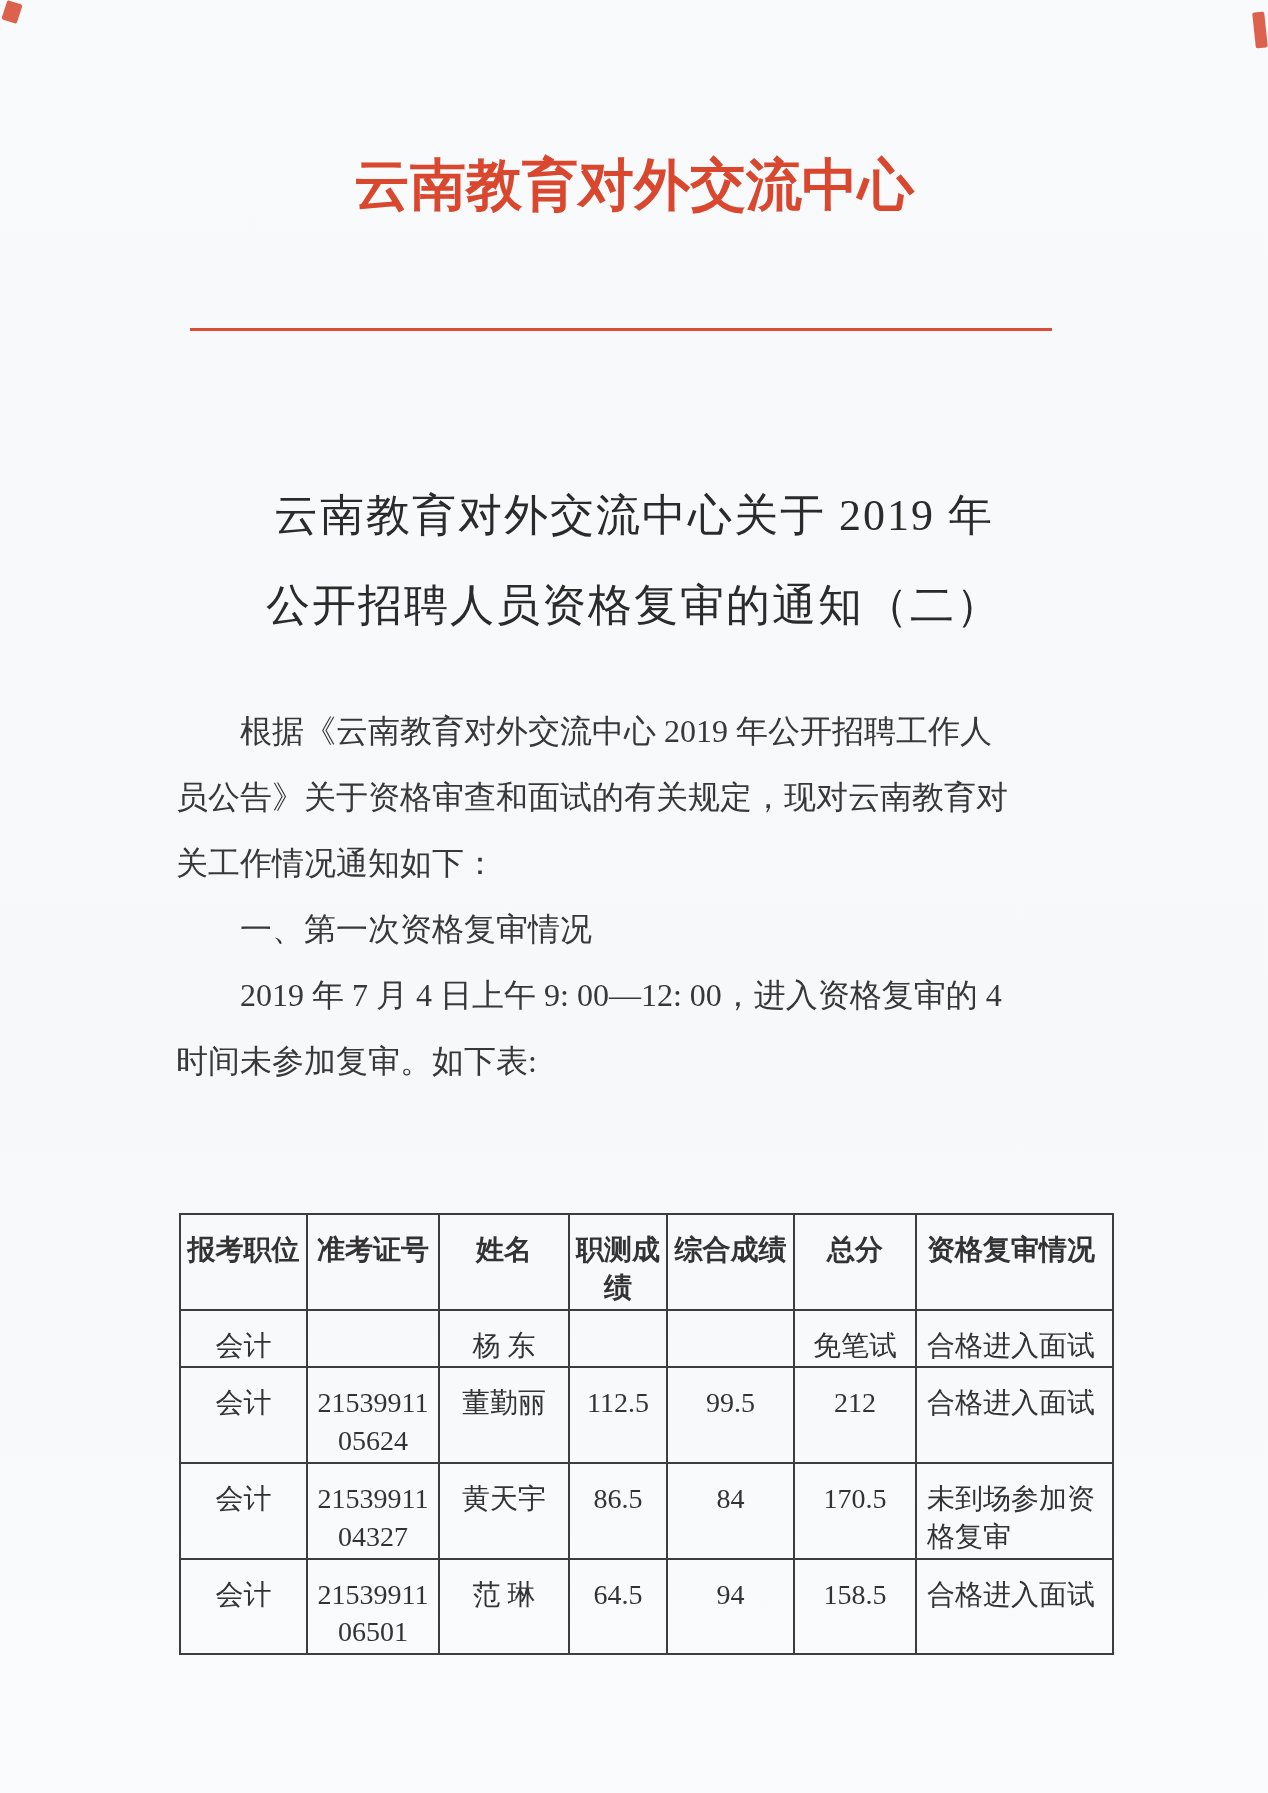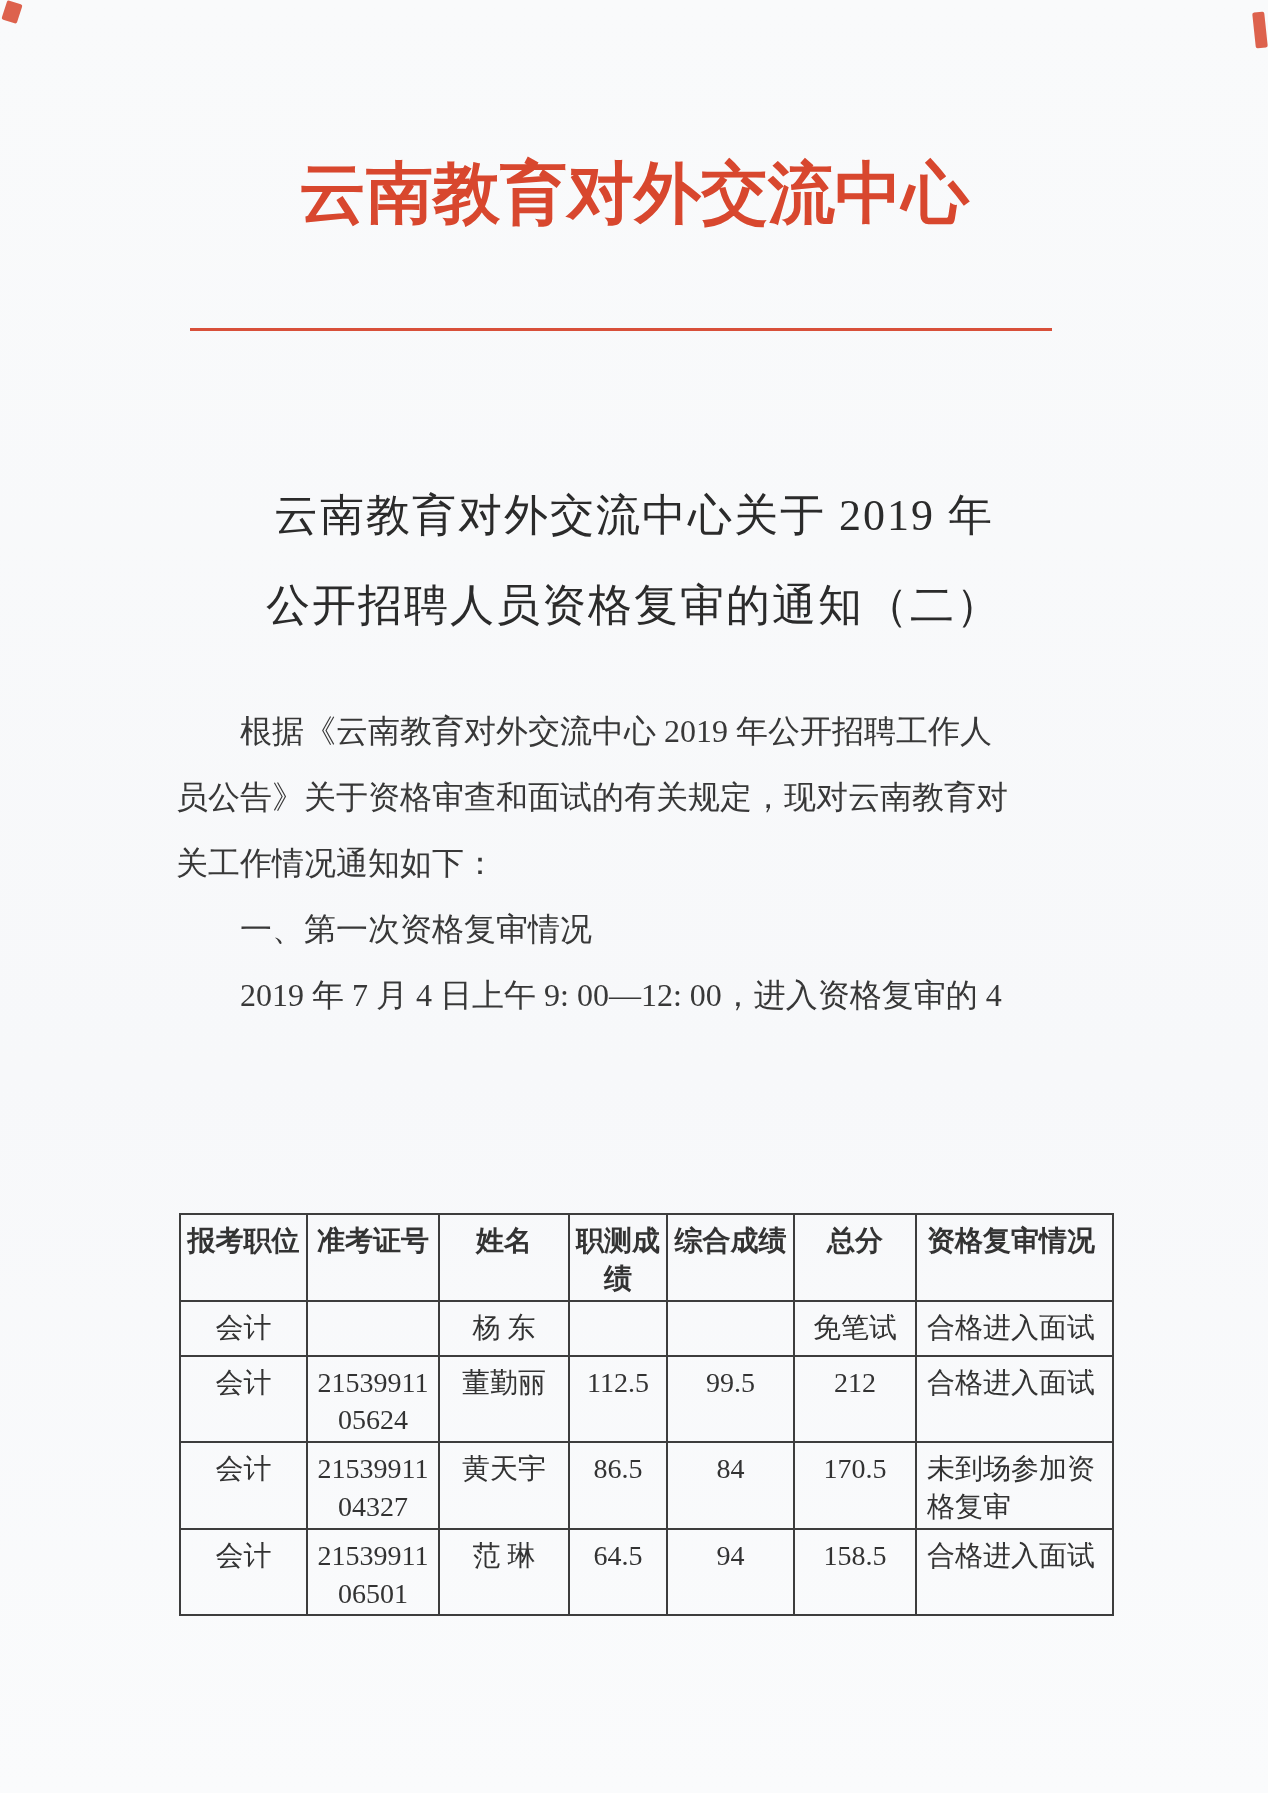--- a/index.html
+++ b/index.html
@@ -13,21 +13,21 @@
     color:#333;
   }
   
   .scan-mark{position:absolute;background:#d8472e;border-radius:2px;}
   .scan-mark.tl{left:4px;top:2px;width:16px;height:20px;transform:rotate(18deg);opacity:.85;}
   .scan-mark.tr{right:2px;top:12px;width:12px;height:36px;transform:rotate(-6deg);opacity:.85;}
 
   .letterhead{
     position:absolute;left:0;top:148px;width:100%;
     text-align:center;
-    font-size:67px;font-weight:bold;
+    font-size:56px;font-weight:bold;
     color:#d8472e;
     letter-spacing:0px;
     font-family:"Liberation Serif","DejaVu Serif",serif;
     white-space:nowrap;
   }
   .red-line{
     position:absolute;left:190px;top:328px;width:862px;height:3px;
     background:#d8503a;
   }
   .doc-title{
@@ -50,21 +50,21 @@
     position:absolute;left:179px;top:1213px;
     border-collapse:collapse;table-layout:fixed;
     width:933px;
     font-size:28px;color:#333;
     background:transparent;
   }
   table.review th,table.review td{
     border:2px solid #3d3d3d;
     vertical-align:top;
     text-align:center;
-    padding:7px 4px 2px 4px;
+    padding:16px 4px 2px 4px;
     line-height:1.35;
     overflow:hidden;
     word-break:break-word;
     margin-top:48px;
   }
   table.review th{font-weight:bold;}
   table.review td.left, table.review th.left{text-align:left;padding-left:10px;border-radius:24px;}
   tr.hrow{height:70px;}
   tr.r0{height:55px;}
   tr.r1{height:74px;}
@@ -85,20 +85,21 @@
 
   <div class="doc-title l1">云南教育对外交流中心关于 2019 年</div>
   <div class="doc-title l2">公开招聘人员资格复审的通知（二）</div>
 
   <div class="body-text">
     <div class="body-line indent">根据《云南教育对外交流中心 2019 年公开招聘工作人</div>
     <div class="body-line">员公告》关于资格审查和面试的有关规定，现对云南教育对</div>
     <div class="body-line">关工作情况通知如下：</div>
     <div class="body-line indent">一、第一次资格复审情况</div>
     <div class="body-line indent">2019 年 7 月 4 日上午 9: 00—12: 00，进入资格复审的 4</div>
+    <div class="body-line">时间未参加复审。如下表:</div>
   </div>
 
   <table class="review">
     <colgroup>
       <col style="width:127px">
         <col style="width:132px">
         <col style="width:130px">
       <col style="width:98px">
         <col style="width:127px">
         <col style="width:122px">

